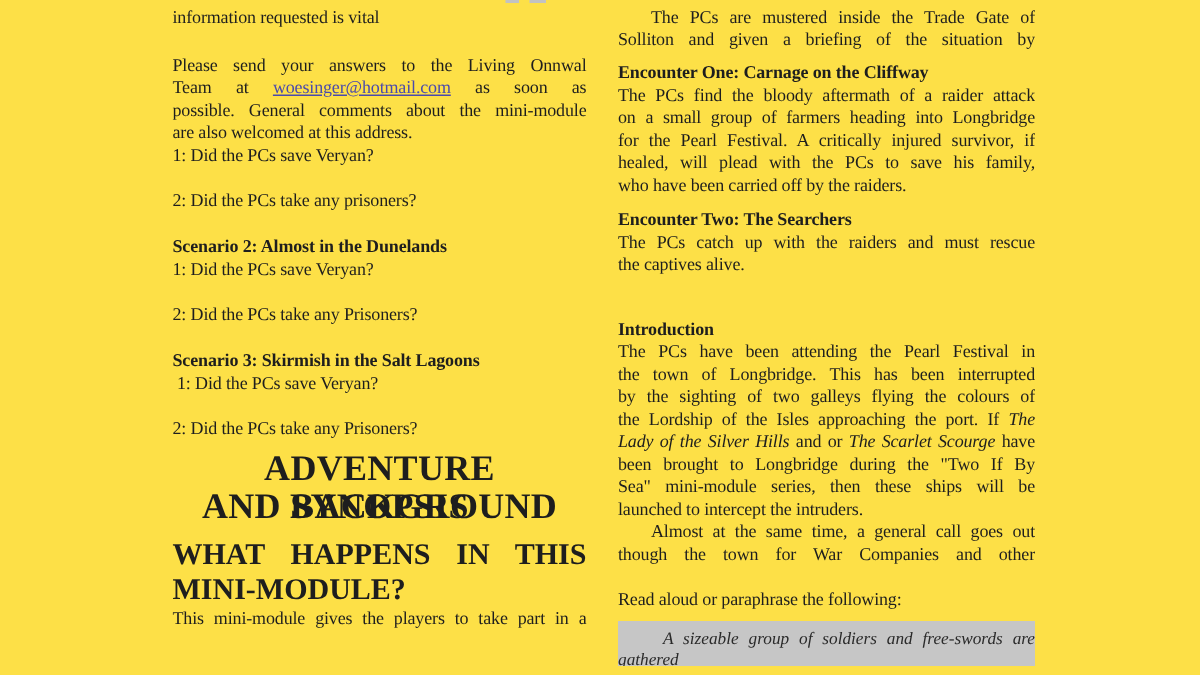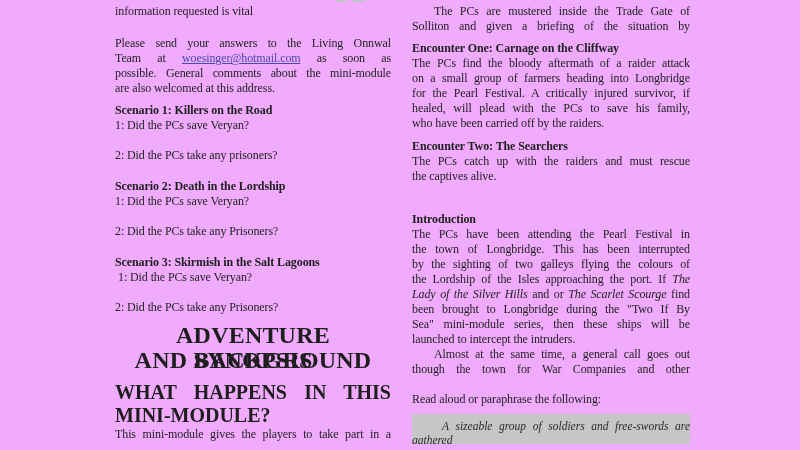--- a/index.html
+++ b/index.html
@@ -1,18 +1,18 @@
 <!DOCTYPE html>
 <html><head>
 <meta charset="utf-8">
 <style>
   html,body { margin:0; padding:0; background:#ffffff; }
   .page {
     position:relative; width:800px; height:450px;
-    background:#f0abfc; overflow:hidden;
+    background:#fde047; overflow:hidden;
     font-family:"Liberation Serif", serif;
     color:#1e1e1e;
   }
   .col { position:absolute; top:0; }
   .col-left  { left:115px; width:276px; }
   .col-right { left:412px; width:278px; }
 
   .line {
     font-size:12px; line-height:15px; height:15px; overflow:hidden;
     text-align:justify; text-align-last:justify;
@@ -72,25 +72,24 @@
     </div>
 
   <div class="col col-left">
     <div class="line last mt4">information requested is vital</div>
 
     <div class="line mt17">Please send your answers to the Living Onnwal</div>
     <div class="line"><span>Team at</span> <a class="email" href="#">woesinger@hotmail.com</a> <span>as soon as</span></div>
     <div class="line">possible. General comments about the mini-module</div>
     <div class="line last">are also welcomed at this address.</div>
 
-    <div class="line b last mt7">Scenario 1: Killers on the Road</div>
     <div class="line last">1: Did the PCs save Veryan?</div>
     <div class="line last mt15">2: Did the PCs take any prisoners?</div>
 
-    <div class="line b last mt16">Scenario 2: Death in the Lordship</div>
+    <div class="line b last mt16">Scenario 2: Almost in the Dunelands</div>
     <div class="line last">1: Did the PCs save Veryan?</div>
     <div class="line last mt15">2: Did the PCs take any Prisoners?</div>
 
     <div class="line b last mt16">Scenario 3: Skirmish in the Salt Lagoons</div>
     <div class="line last ind-sm">1: Did the PCs save Veryan?</div>
     <div class="line last mt15">2: Did the PCs take any Prisoners?</div>
 
     <div class="h1line mt8">ADVENTURE SYNOPSIS</div>
     <div class="h1line">AND BACKGROUND</div>
 
@@ -113,21 +112,21 @@
 
     <div class="line b last mt8">Encounter Two: The Searchers</div>
     <div class="line">The PCs catch up with the raiders and must rescue</div>
     <div class="line last">the captives alive.</div>
 
     <div class="line b last mt14">Introduction</div>
     <div class="line">The PCs have been attending the Pearl Festival in</div>
     <div class="line">the town of Longbridge. This has been interrupted</div>
     <div class="line">by the sighting of two galleys flying the colours of</div>
     <div class="line"><span>the Lordship of the Isles approaching the port. If</span> <i>The</i></div>
-    <div class="line"><i>Lady of the Silver Hills</i> <span>and or</span> <i>The Scarlet Scourge</i> <span>find</span></div>
+    <div class="line"><i>Lady of the Silver Hills</i> <span>and or</span> <i>The Scarlet Scourge</i> <span>have</span></div>
     <div class="line">been brought to Longbridge during the "Two If By</div>
     <div class="line">Sea" mini-module series, then these ships will be</div>
     <div class="line last">launched to intercept the intruders.</div>
 
     <div class="line ind">Almost at the same time, a general call goes out</div>
     <div class="line">though the town for War Companies and other</div>
 
     <div class="line last mt15">Read aloud or paraphrase the following:</div>
 
     <div class="readaloud">

